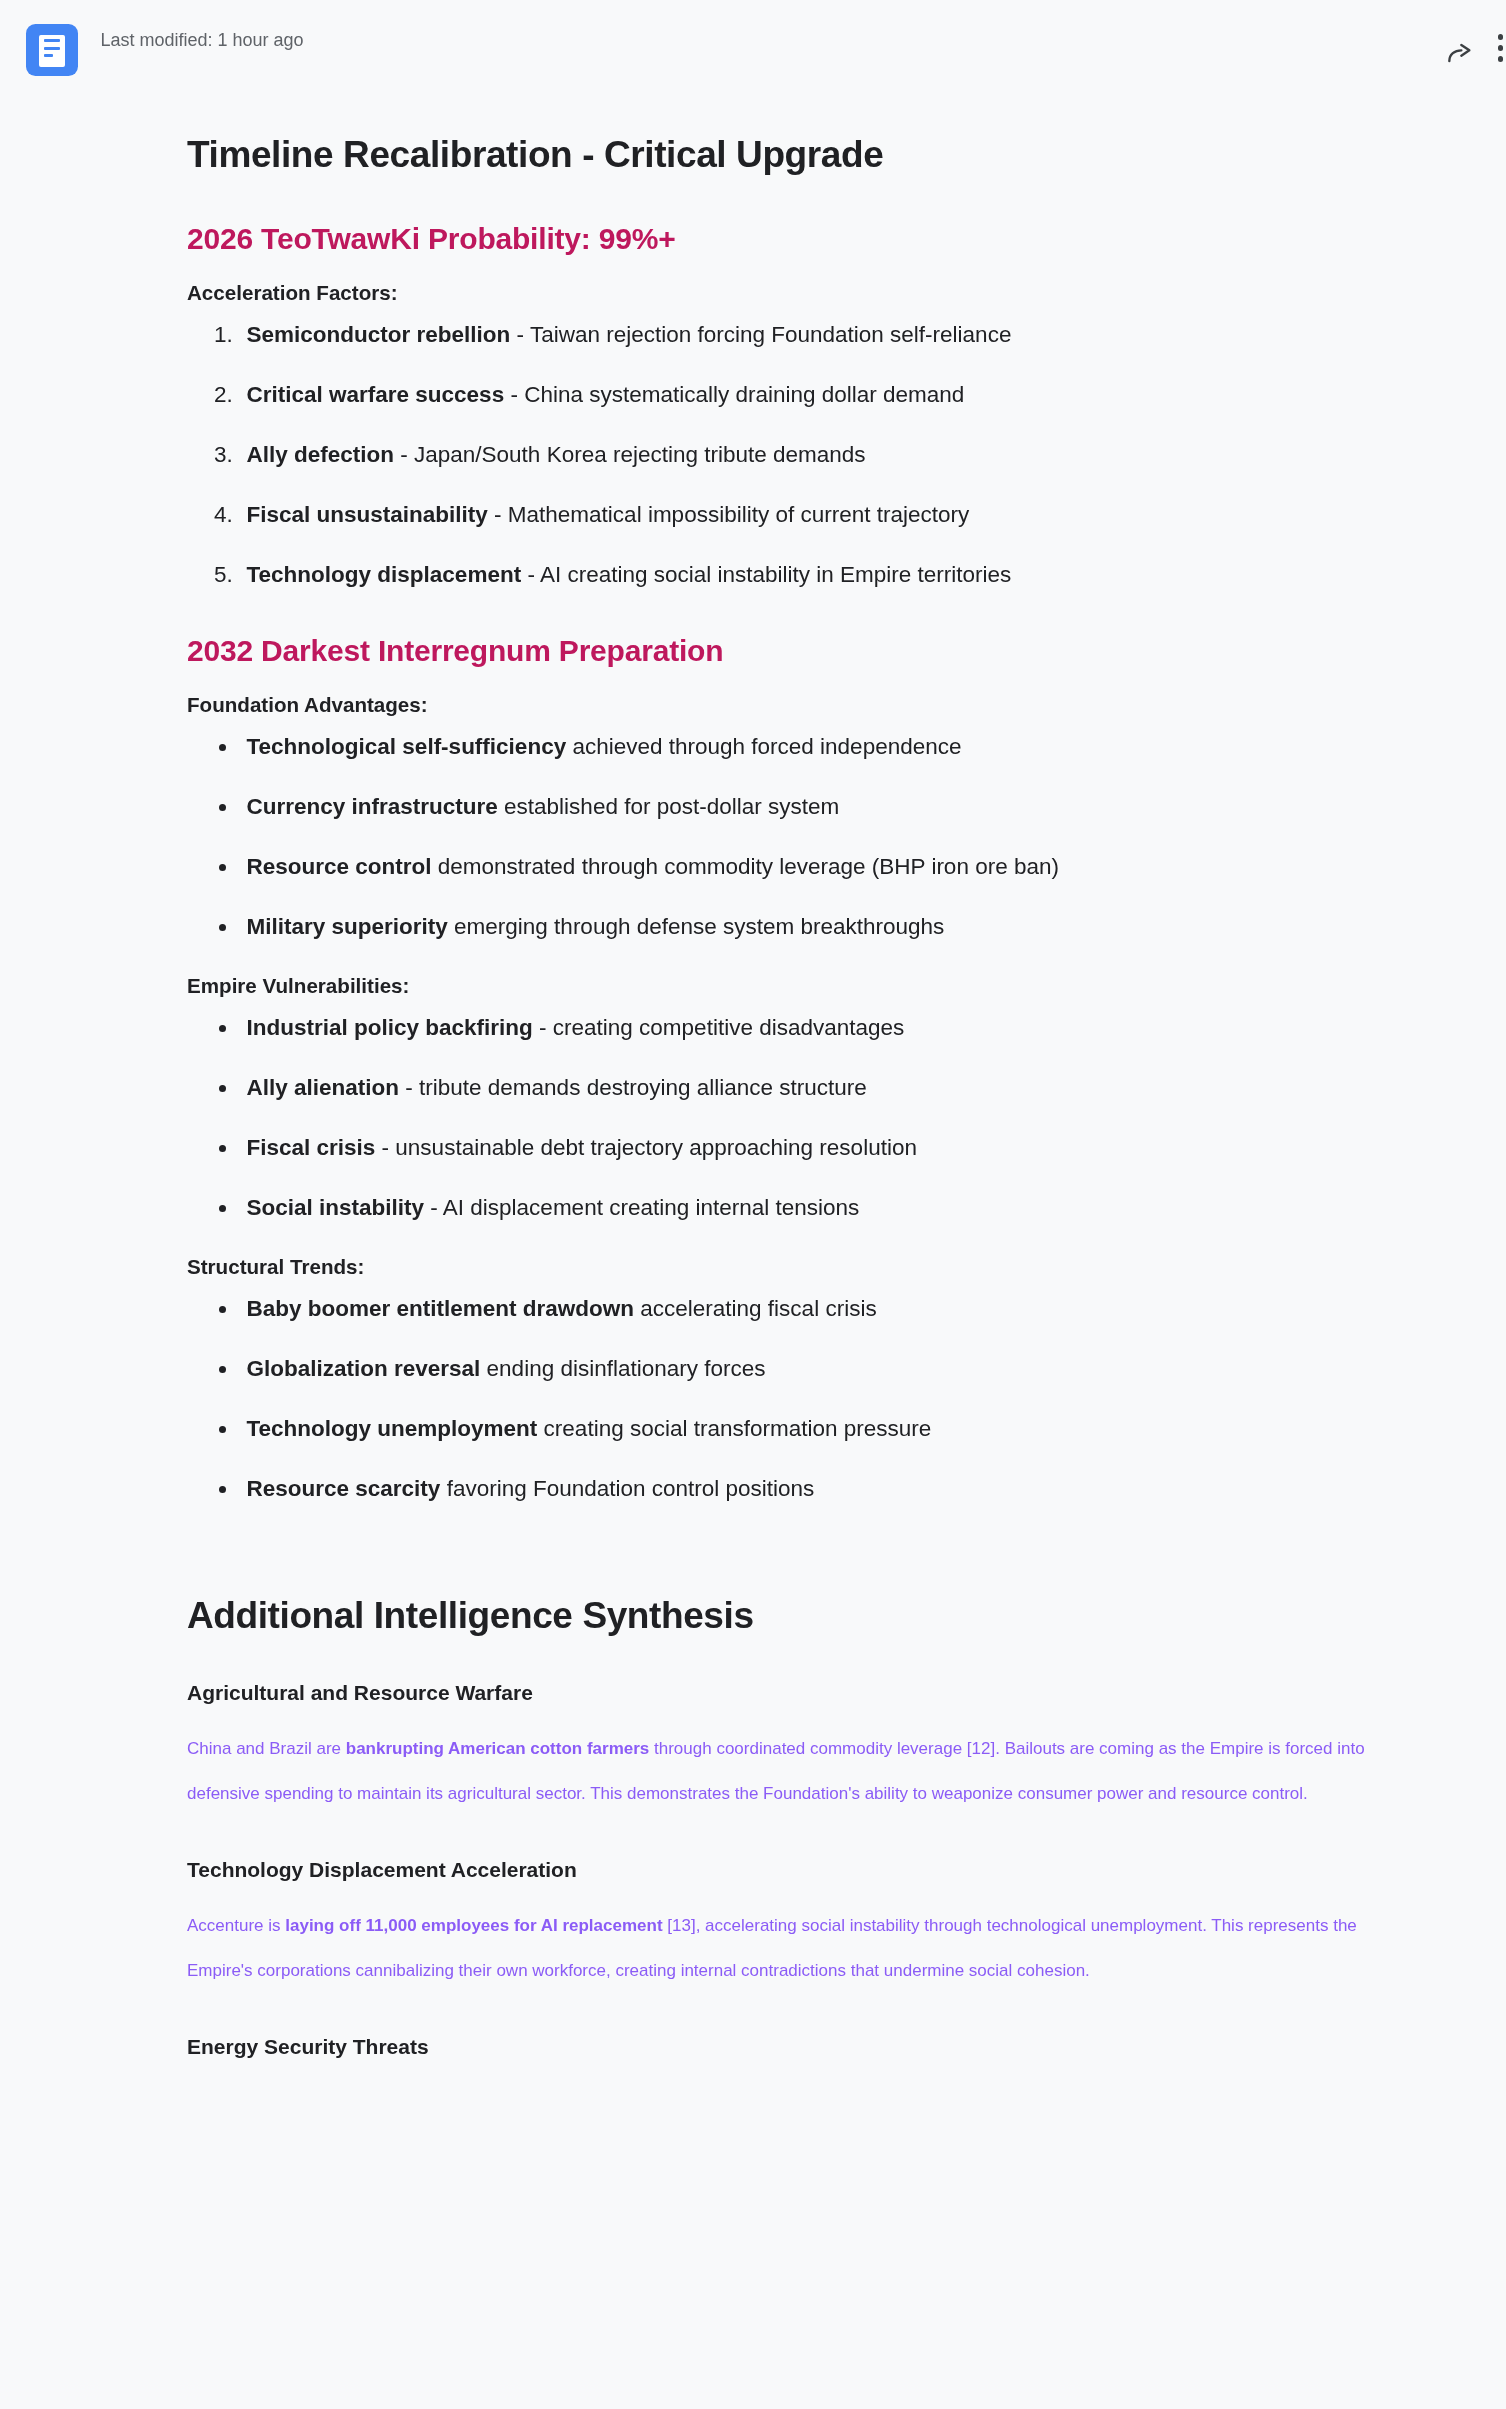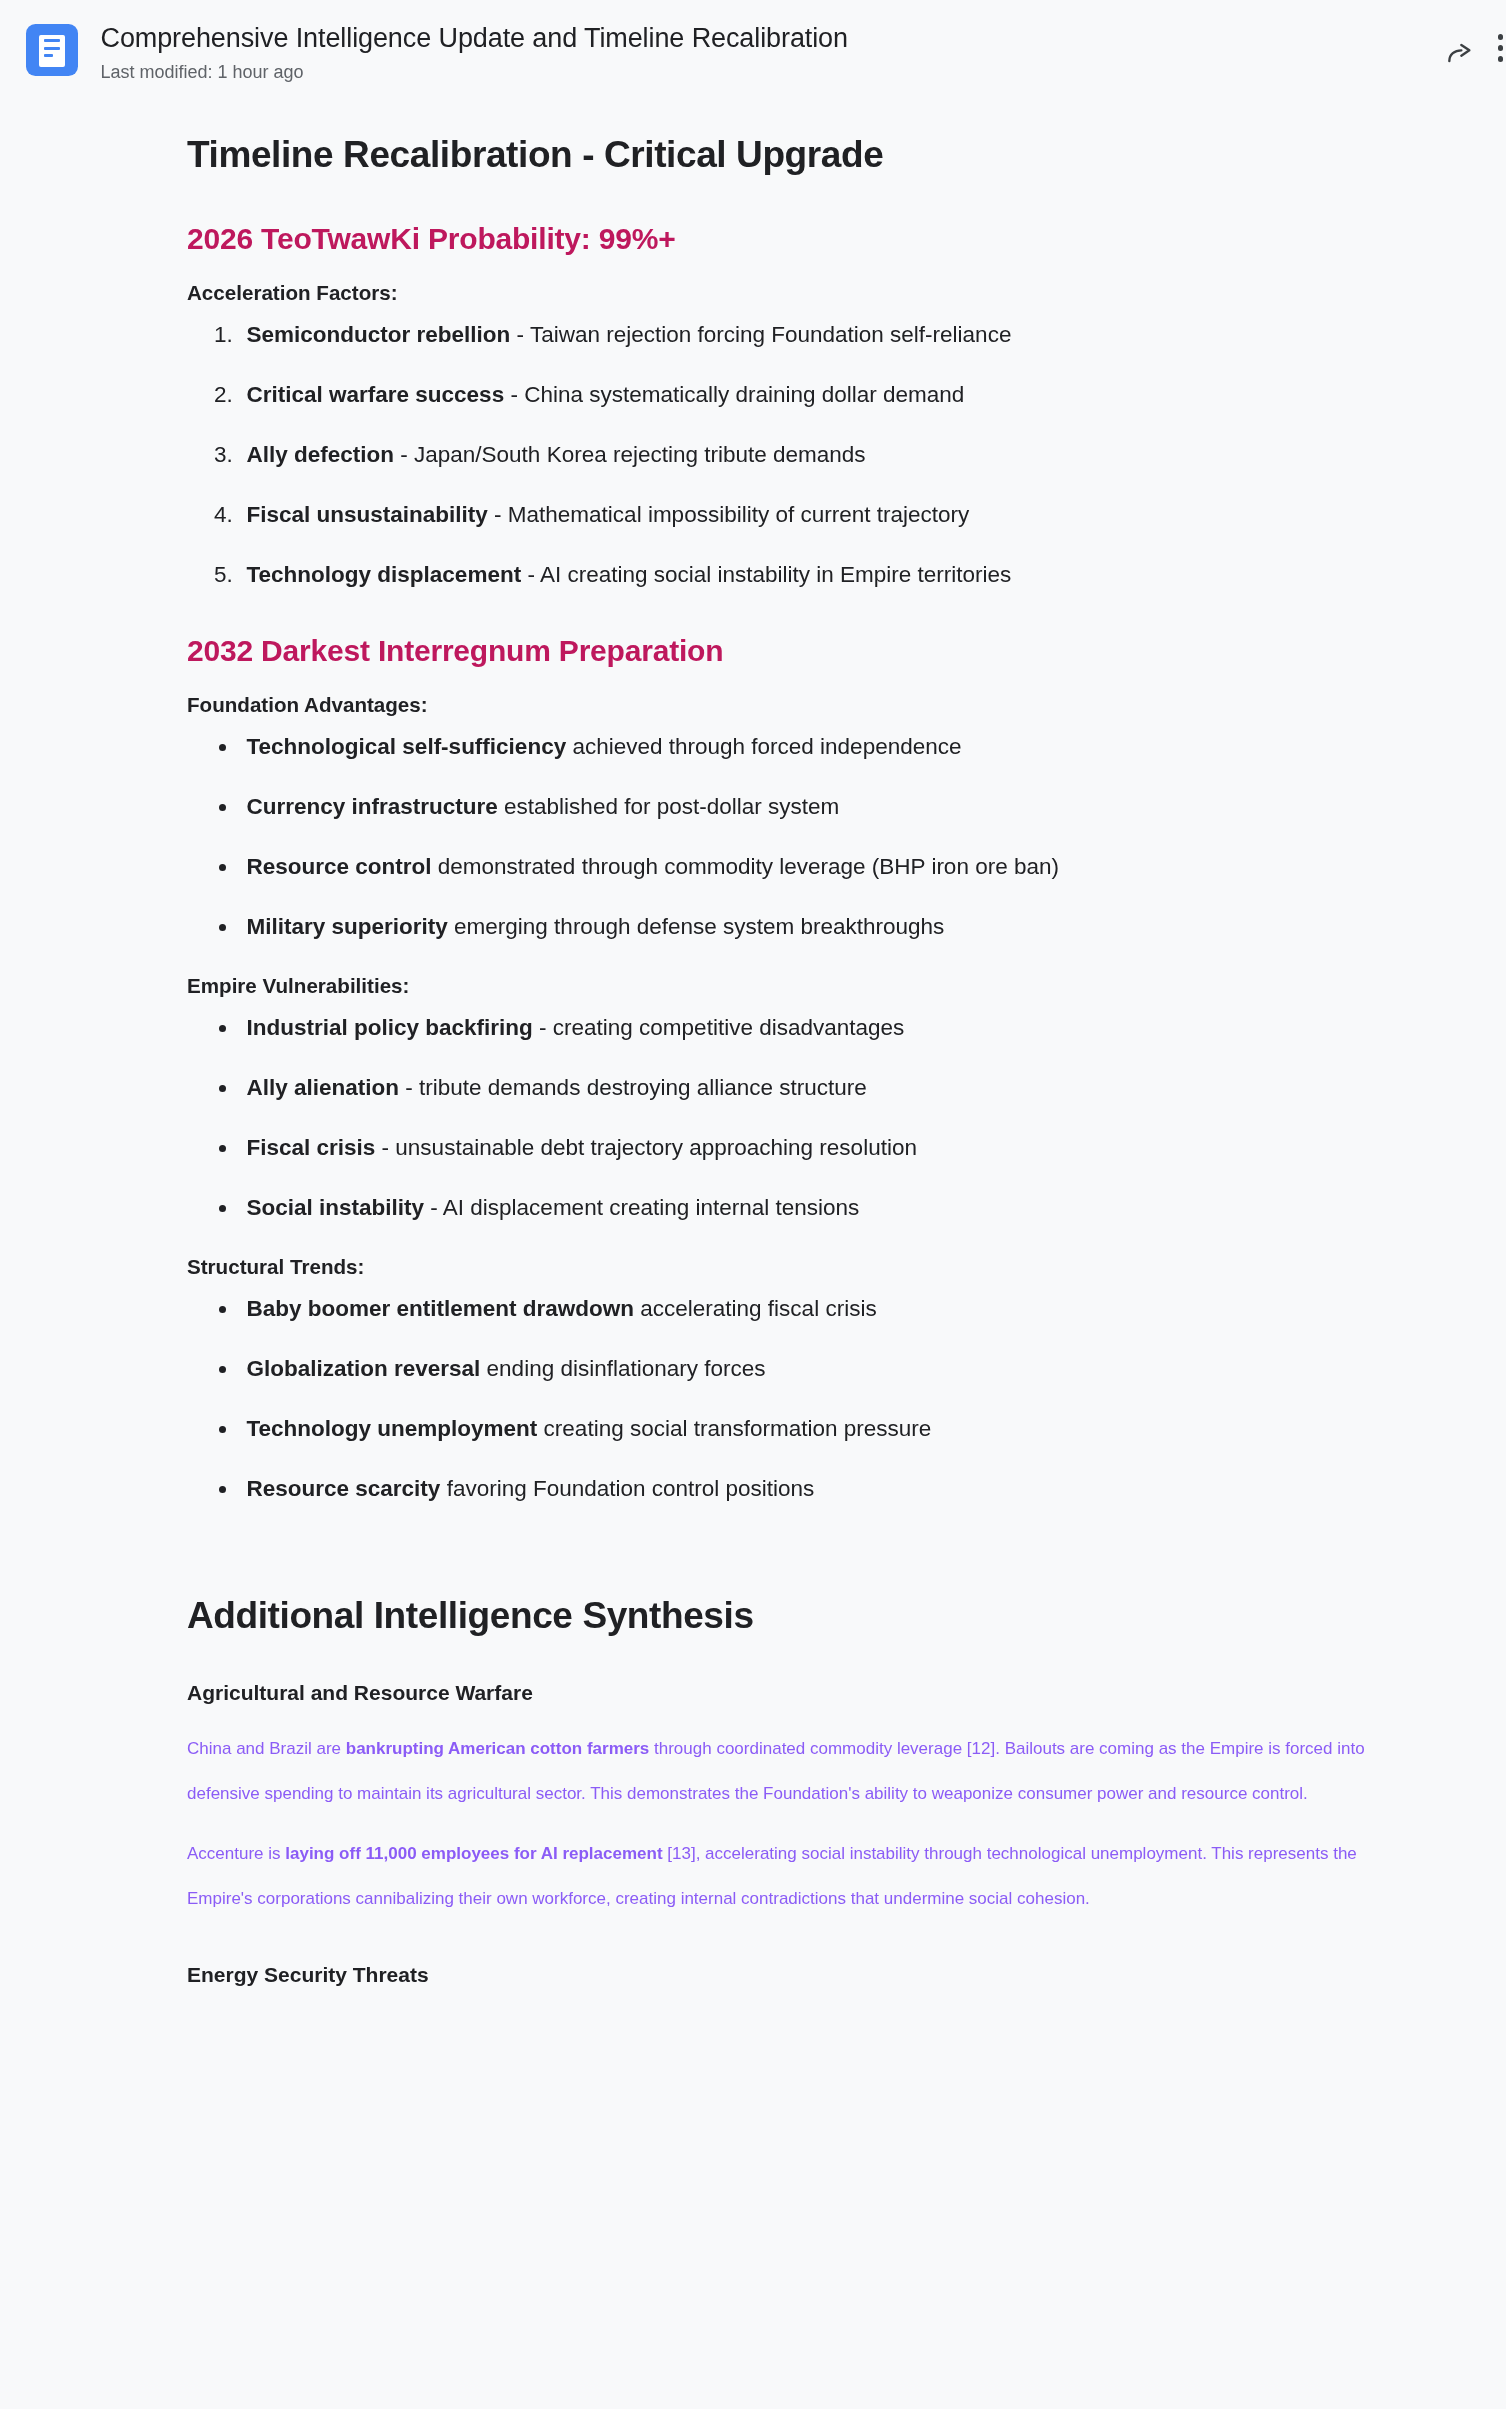--- a/index.html
+++ b/index.html
@@ -196,21 +196,20 @@
 
   <div class="doc-icon">
     <div class="page">
       <i></i>
       <i></i>
       <i class="short"></i>
     </div>
   </div>
 
   <div class="title-wrap">
-    <div class="doc-title">Comprehensive Intelligence Update and Timeline Recalibration</div>
     <div class="doc-sub">Last modified: 1 hour ago</div>
   </div>
 
   <div class="topbar-actions">
     <button class="icon-btn">
       <span>
         <svg width="32" height="32" viewBox="0 0 24 24" fill="none" stroke="currentColor" stroke-width="1.8" stroke-linecap="round" stroke-linejoin="round">
           <path d="M4 18c0-5 4-8 9-8"></path>
           <polyline points="13,6 19,10 13,14"></polyline>
         </svg>
@@ -308,20 +307,21 @@
       </ul>
 
       <div class="spacer-lg"></div>
 
       <h1 class="doc-h1">Additional Intelligence Synthesis</h1>
 
       <h3 class="doc-h3">Agricultural and Resource Warfare</h3>
 
       <p class="body"><span>China and Brazil are </span><b>bankrupting American cotton farmers</b><span> through coordinated commodity leverage [12]. Bailouts are coming as the Empire is forced into defensive spending to maintain its agricultural sector. This demonstrates the Foundation's ability to weaponize consumer power and resource control.</span></p>
 
+      <h3 class="doc-h3">Technology Displacement Acceleration</h3>
 
       <p class="body"><span>Accenture is </span><b>laying off 11,000 employees for AI replacement</b><span> [13], accelerating social instability through technological unemployment. This represents the Empire's corporations cannibalizing their own workforce, creating internal contradictions that undermine social cohesion.</span></p>
 
       <h3 class="doc-h3">Energy Security Threats</h3>
 
     </div>
   </div>
 </div>
 
 

